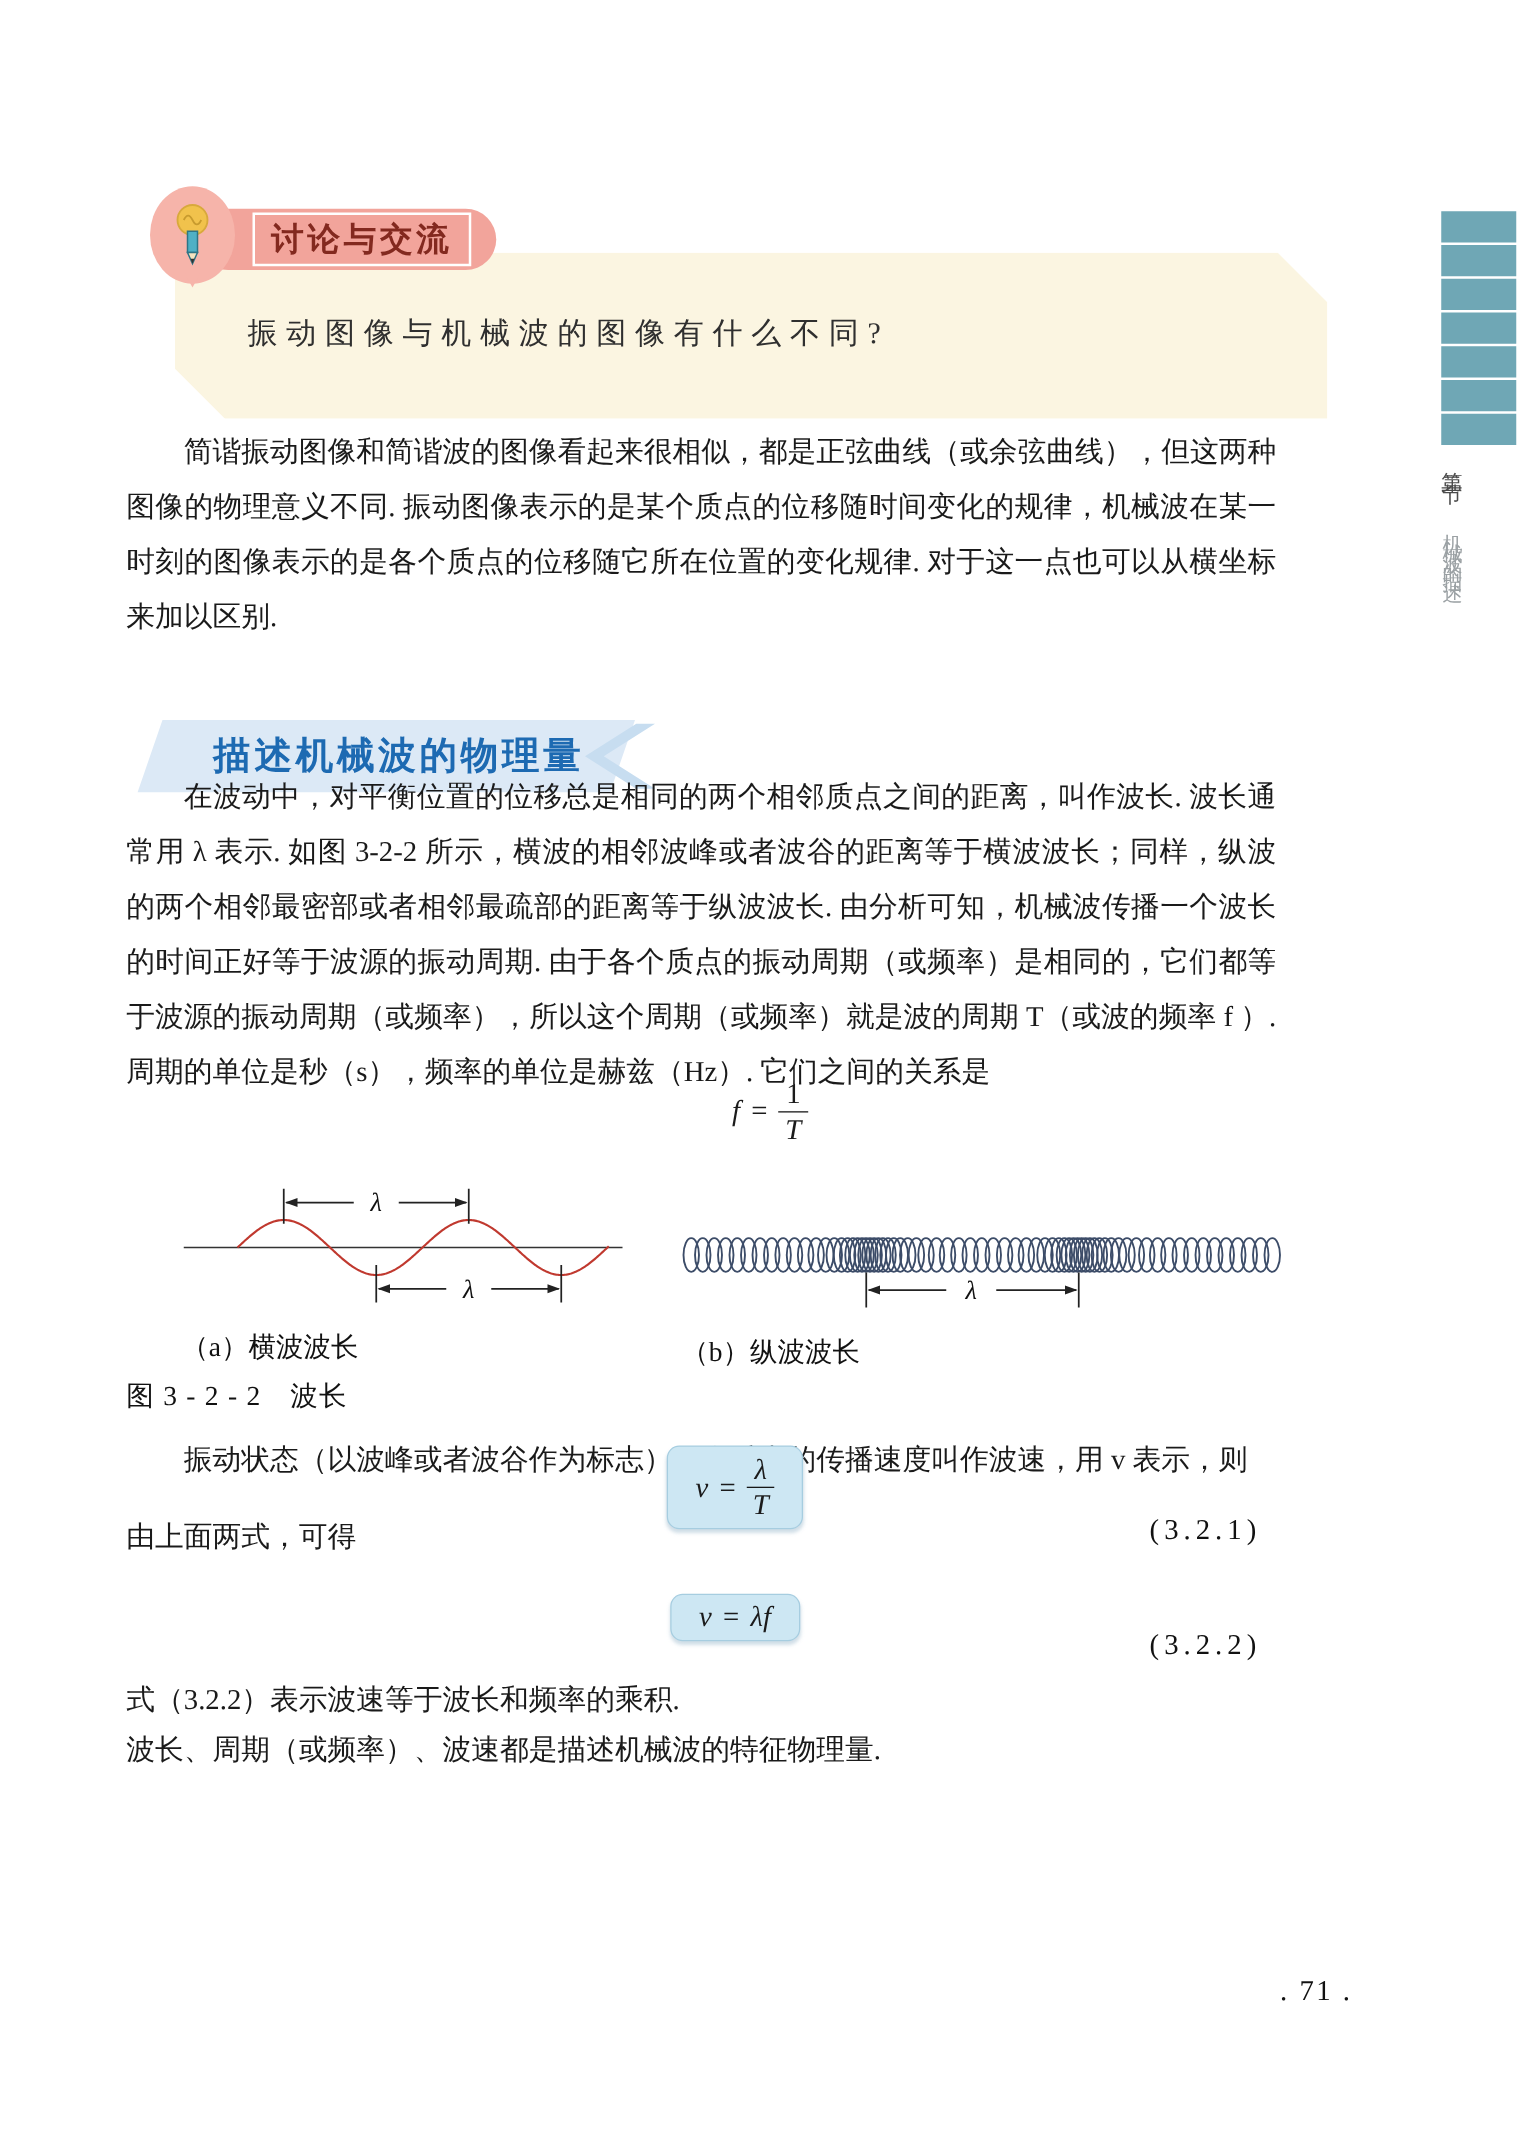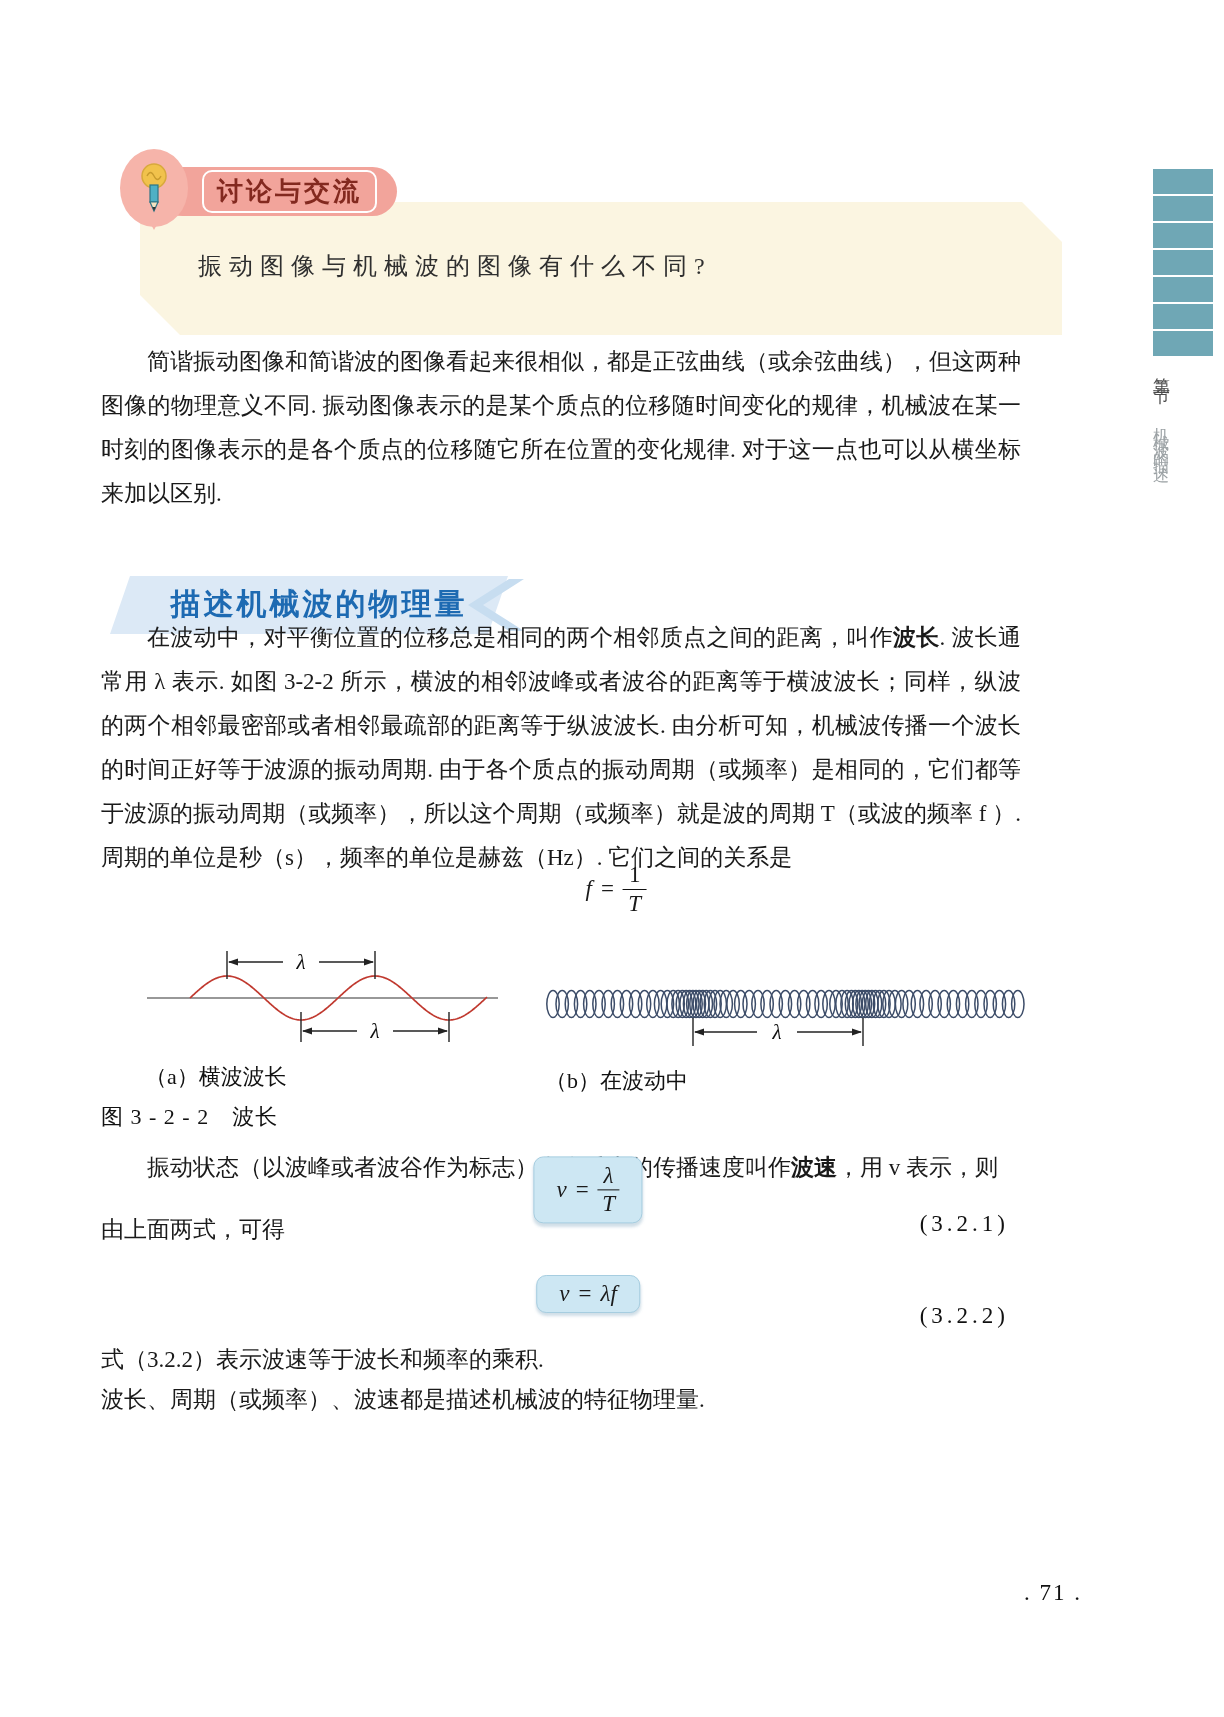--- a/index.html
+++ b/index.html
@@ -6,32 +6,32 @@
   html,body{background:#fff}
   .page{position:relative;width:1224px;height:1717px;background:#ffffff;overflow:hidden;
         font-family:"Liberation Serif","DejaVu Serif",serif;color:#1b1b1b}
 
   
   .disc-box{position:absolute;left:140px;top:202px;width:922px;height:133px;background:#fbf5e1;
             clip-path:polygon(0 0,882px 0,922px 40px,922px 133px,40px 133px,0 93px)}
   .disc-q{position:absolute;left:198px;top:250px;font-size:24px;letter-spacing:7px;color:#2f2f2f}
   .disc-label{position:absolute;left:158px;top:167px;height:49px;background:#f2a49b;border-radius:26px;
               display:flex;align-items:center;padding:0 20px 0 44px}
-  .disc-label-inner{border:2px solid #ffffff;border-radius:10px;padding:2px 13px;color:#83291f;
+  .disc-label-inner{border:2px solid #ffffff;border-radius:0;padding:2px 13px;color:#83291f;
                     font-weight:bold;font-size:26px;letter-spacing:3px;
                     font-family:"Liberation Sans","DejaVu Sans",sans-serif;white-space:nowrap}
   .disc-badge{position:absolute;left:120px;top:149px;width:68px;height:78px;background:#f6b4aa;
               border-radius:50%;display:flex;align-items:center;justify-content:center}
   .disc-badge:after{content:"";position:absolute;bottom:-9px;left:28px;
                     border:6px solid transparent;border-top:11px solid #f6b4aa}
 
   
   .para{position:absolute;left:101px;width:920px;font-size:23px;line-height:44px;text-align:justify;color:#1a1a1a}
   .indent{text-indent:2em}
-  .b{font-weight:bold}
+  .b{font-weight:normal}
   .intro{top:340px}
   .wavelen{top:616px}
   .speed{top:1146px}
   .line1{top:1338px}
   .line2{top:1378px}
   .between{top:1208px}
 
   
   .banner{position:absolute;left:106px;top:576px;width:430px;height:48px}
   .banner svg{position:absolute;left:0;top:0}
@@ -227,21 +227,21 @@
       <g class="meas">
         <line x1="148" y1="30" x2="148" y2="58"></line>
         <line x1="318" y1="30" x2="318" y2="58"></line>
         <line x1="150" y1="44" x2="212" y2="44"></line>
         <line x1="252" y1="44" x2="316" y2="44"></line>
         <polygon points="149,44 159,40.4 159,47.6"></polygon>
         <polygon points="317,44 307,40.4 307,47.6"></polygon>
         <text class="lam" x="232" y="51">λ</text>
       </g>
     </svg>
-    <div class="fig-cap">（b）在波动中</div>
+    <div class="fig-cap">（b）纵波波长</div>
   </div>
 
   <div class="figure-caption">图 3 - 2 - 2　波长</div>
 
   <p class="para indent speed"><span>振动状态（以波峰或者波谷作为标志）在介质中的传播速度叫作</span><span class="b">波速</span><span>，用 v 表示，则</span></p>
 
   <div class="eq-row eq-row1">
     <div class="eq-box" style="top:2px">
       <span class="var">v</span>
       <span>=</span>

